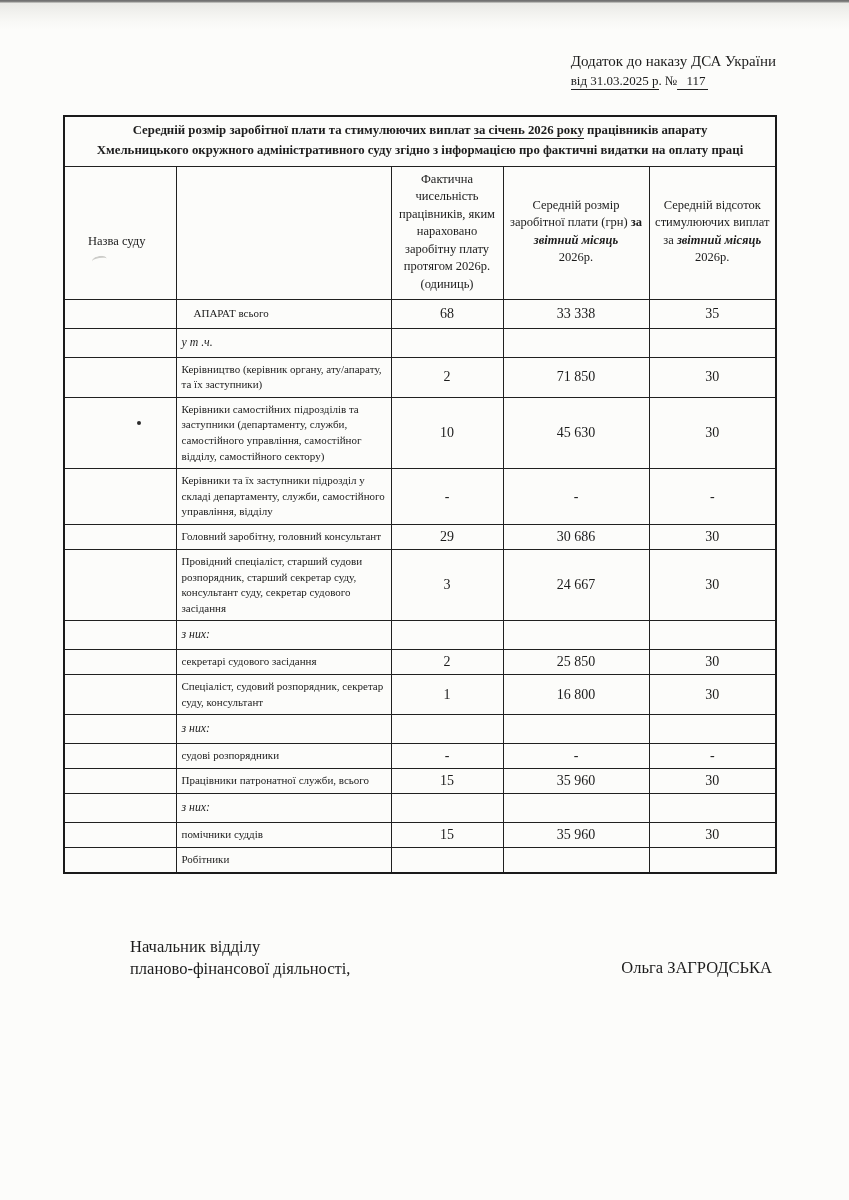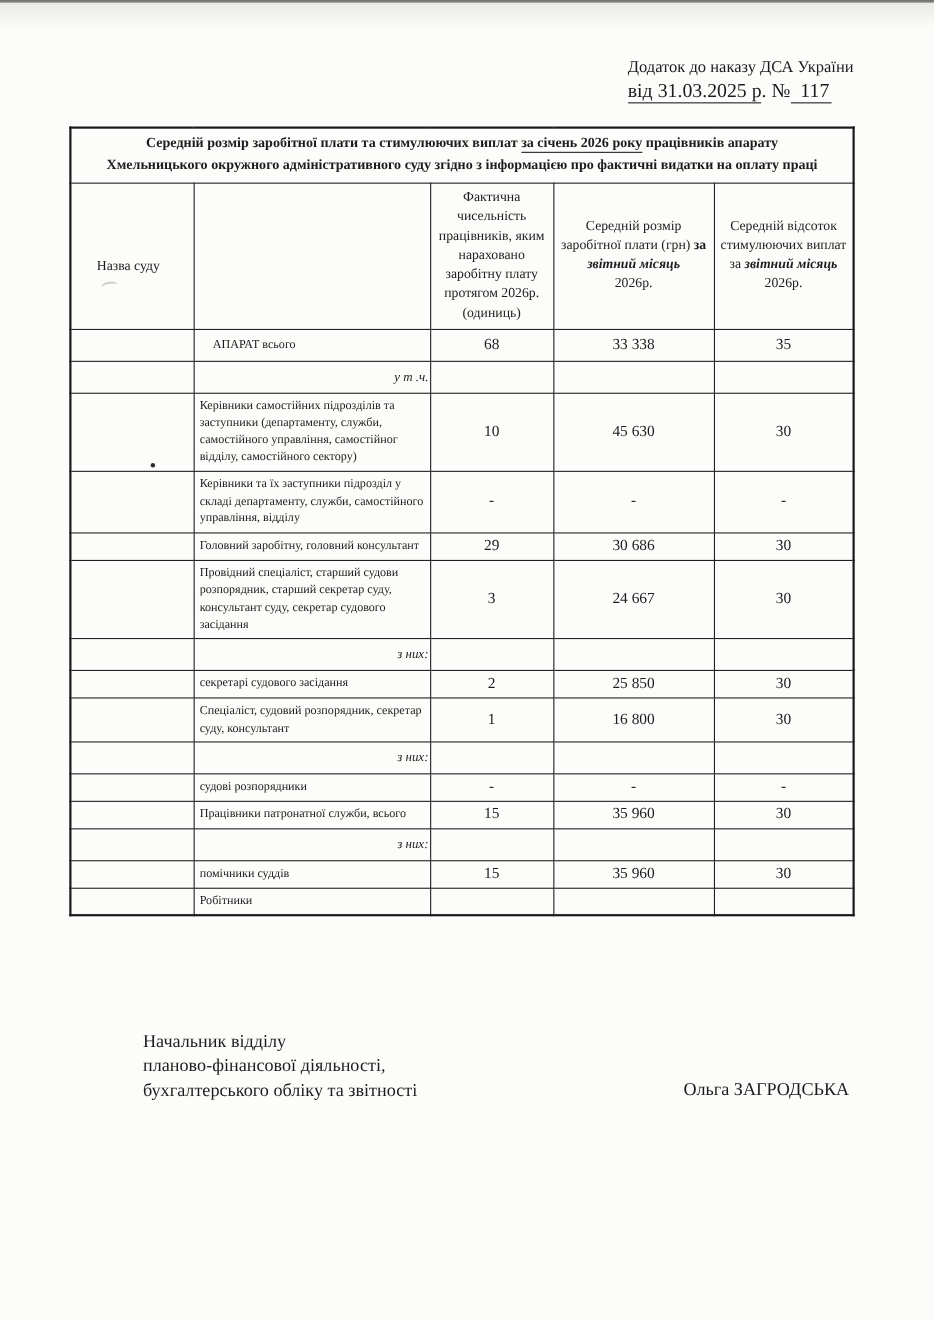--- a/index.html
+++ b/index.html
@@ -32,21 +32,21 @@
   .ink-dot {
     position: absolute; left: 137px; top: 421px; width: 4px; height: 4px;
     background: #2b2b2b; border-radius: 50%;
   }
 
   
   .annex-header {
     position: absolute; top: 52px; right: 73px;
     font-size: 15px; line-height: 1.25;
   }
-  .annex-header .order-ref { display: inline-block; margin-top: 0; margin-right: 4px; font-size: 18px; }
+  .annex-header .order-ref { display: inline-block; margin-top: 0; margin-right: 4px; font-size: 13px; }
   .u-seg { border-bottom: 1px solid #222; padding-bottom: 1px; }
   .u-num { border-bottom: 1px solid #222; padding: 0 2px 1px 9px; }
 
   
   table.report {
     position: absolute; top: 115px; left: 63px; width: 712px;
     border-collapse: collapse; table-layout: fixed;
     background: transparent;
   }
   table.report td { border: 1px solid #202020; vertical-align: middle; }
@@ -75,21 +75,21 @@
 
   td.c2 {
     text-align: left; padding: 4px 1px 4px 5px;
     font-weight: normal; font-size: 11px; line-height: 1.42;
     overflow: hidden;
   }
   td.cnum { text-align: center; font-size: 14px; padding: 4px 2px; }
   td.c1 { }
   tbody tr.style-italic td.c2 {
     font-weight: normal; font-style: italic; font-size: 11.8px;
-    padding-top: 5px; padding-bottom: 6px; text-align: right;
+    padding-top: 5px; padding-bottom: 6px;
   }
   tbody tr:first-child td.c2 { padding-left: 17px; padding-top: 6px; padding-bottom: 6px; }
 
   
   .signature-block {
     position: absolute; left: 130px; right: 77px; top: 936px;
     display: flex; justify-content: space-between; align-items: flex-end;
     font-size: 16.5px; line-height: 1.32;
   }
   .signatory { padding-bottom: 1px; }
@@ -138,20 +138,27 @@
   </tr>
       <tr class="style-italic">
     <td class="c1"></td>
     <td class="c2 row-label">у т .ч.</td>
     <td class="cnum"></td>
     <td class="cnum"></td>
     <td class="cnum"></td>
   </tr>
       <tr class="style-bold">
     <td class="c1"></td>
+    <td class="c2 row-label">Керівництво (керівник органу, ату/апарату, та їх заступники)</td>
+    <td class="cnum">2</td>
+    <td class="cnum">71 850</td>
+    <td class="cnum">30</td>
+  </tr>
+      <tr class="style-bold">
+    <td class="c1"></td>
     <td class="c2 row-label">Керівники самостійних підрозділів та заступники (департаменту, служби, самостійного управління, самостійног відділу, самостійного сектору)</td>
     <td class="cnum">10</td>
     <td class="cnum">45 630</td>
     <td class="cnum">30</td>
   </tr>
       <tr class="style-bold">
     <td class="c1"></td>
     <td class="c2 row-label">Керівники  та їх заступники підрозділ у складі департаменту, служби, самостійного управління, відділу</td>
     <td class="cnum">-</td>
     <td class="cnum">-</td>
@@ -234,16 +241,15 @@
     <td class="cnum"></td>
     <td class="cnum"></td>
   </tr>
     </tbody>
 </table>
 
 <div class="signature-block">
   <div>
     <div>Начальник відділу</div>
     <div>планово-фінансової діяльності,</div>
-    <div>бухгалтерського обліку та звітності</div>
   </div>
   <div class="signatory">Ольга ЗАГРОДСЬКА</div>
 </div>
 
 </body></html>

